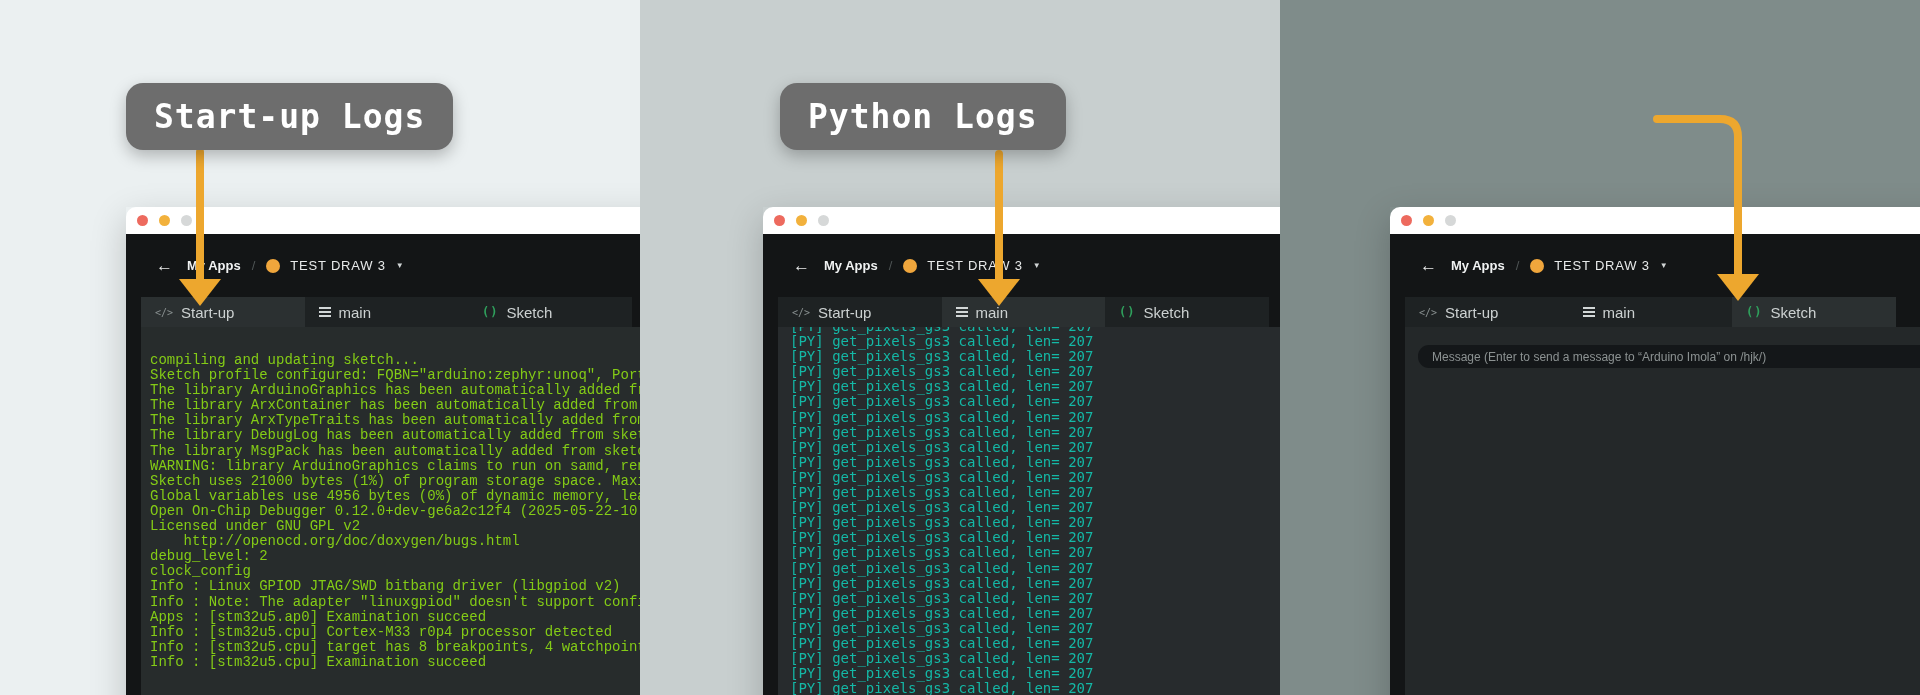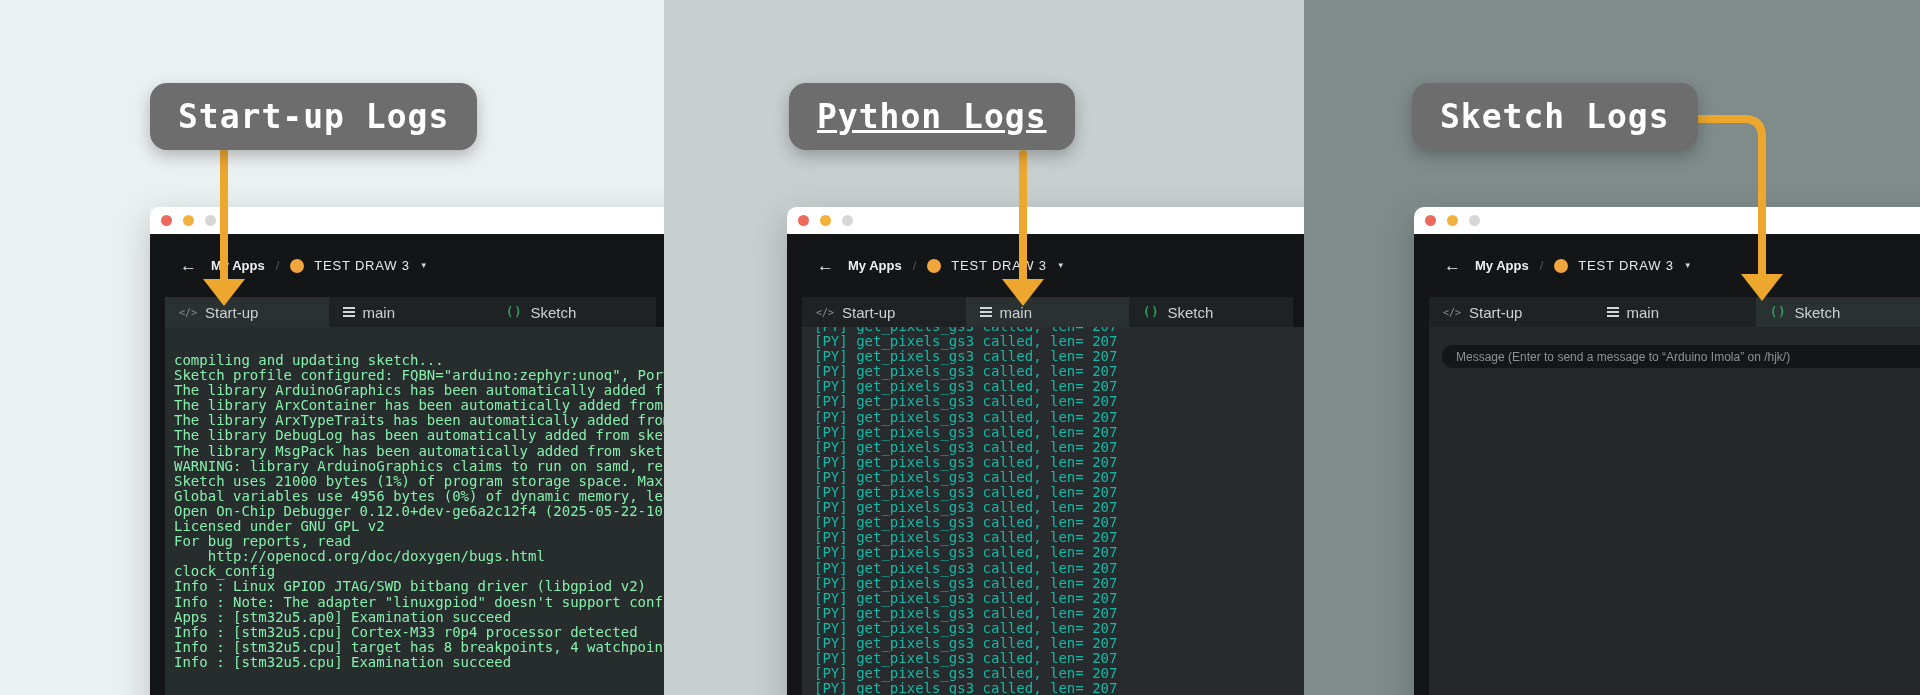--- a/index.html
+++ b/index.html
@@ -1,32 +1,32 @@
 <!DOCTYPE html>
 <html><head>
 <meta charset="utf-8">
 <style>
   * { margin:0; padding:0; box-sizing:border-box; }
   html,body { width:1920px; height:695px; overflow:hidden; background:#ebf0f0;
               font-family:"Liberation Sans", sans-serif; }
   .stage { position:relative; width:1920px; height:695px; }
 
-  .panel { position:absolute; top:0; width:640px; height:695px; overflow:hidden;margin-left:24px; }
+  .panel { position:absolute; top:0; width:640px; height:695px; overflow:hidden; }
   .panel-1 { left:0;    background:#ebf0f1; }
   .panel-2 { left:640px; background:#c8cfcf; }
   .panel-3 { left:1280px; background:#7f8c8a; }
 
   
   .badge { position:absolute; top:83px; height:67px; display:flex; align-items:center;
            background:#6d6d6d; border-radius:17px; padding:0 28px;
            box-shadow:0 6px 16px rgba(0,0,0,0.25); z-index:5;
            font-family:"DejaVu Sans Mono", monospace; font-weight:bold;
            font-size:33px; color:#ffffff; letter-spacing:1px; white-space:nowrap; }
   .panel-1 .badge { left:126px; }
-  .panel-2 .badge { left:125px;text-decoration:underline; }
+  .panel-2 .badge { left:140px; }
   .panel-3 .badge { left:108px; }
 
   .arrow-svg { position:absolute; left:0; top:0; width:640px; height:695px;
                pointer-events:none; z-index:4; }
 
   
   .window { position:absolute; top:207px; width:900px;
             box-shadow:0 12px 34px rgba(0,0,0,0.20); }
   .panel-1 .window { left:126px; }
   .panel-2 .window { left:123px; }
@@ -63,21 +63,21 @@
                 color:#2fa05c; letter-spacing:1px; }
 
   .content { flex:1 1 auto; margin-left:15px; overflow:hidden; }
   .content-startup { background:#272c2c; padding:26px 0 0 9px; }
   .content-python  { background:#272b2d; padding:0 0 0 12px; }
   .content-python .log-wrap { margin-top:-8px; }
   .content-sketch  { background:#242829; padding:18px 13px 0 13px; }
 
   .log-line { font-family:"DejaVu Sans Mono", monospace; font-size:14px;
               line-height:15.1px; white-space:pre; }
-  .log-teal  .log-line { color:#86efac; }
+  .log-teal  .log-line { color:#84cc16;font-family:Liberation Mono, monospace; }
   .log-white .log-line { color:#14b8a6; }
 
   .msg-input { display:block; width:100%; height:23px; background:#141719;
                border:none; outline:none; border-radius:11px; padding:0 14px;
                font-family:"Liberation Sans", sans-serif; font-size:12px; color:#dfe3e3; }
   .msg-input::placeholder { color:#8c9292; }
 </style>
 </head>
 <body>
 
@@ -125,22 +125,22 @@
               <div class="log-line">The library ArduinoGraphics has been automatically added from sketch profile</div>
               <div class="log-line">The library ArxContainer has been automatically added from sketch profile</div>
               <div class="log-line">The library ArxTypeTraits has been automatically added from sketch profile</div>
               <div class="log-line">The library DebugLog has been automatically added from sketch profile</div>
               <div class="log-line">The library MsgPack has been automatically added from sketch profile</div>
               <div class="log-line">WARNING: library ArduinoGraphics claims to run on samd, renesas architecture(s)</div>
               <div class="log-line">Sketch uses 21000 bytes (1%) of program storage space. Maximum is 1966080 bytes.</div>
               <div class="log-line">Global variables use 4956 bytes (0%) of dynamic memory, leaving 196608 bytes</div>
               <div class="log-line">Open On-Chip Debugger 0.12.0+dev-ge6a2c12f4 (2025-05-22-10:13)</div>
               <div class="log-line">Licensed under GNU GPL v2</div>
-              <div class="log-line">For bug reports, read</div>
               <div class="log-line">    http://openocd.org/doc/doxygen/bugs.html</div>
+              <div class="log-line">debug_level: 2</div>
               <div class="log-line">clock_config</div>
               <div class="log-line">Info : Linux GPIOD JTAG/SWD bitbang driver (libgpiod v2)</div>
               <div class="log-line">Info : Note: The adapter "linuxgpiod" doesn't support configurable speed</div>
               <div class="log-line">Apps : [stm32u5.ap0] Examination succeed</div>
               <div class="log-line">Info : [stm32u5.cpu] Cortex-M33 r0p4 processor detected</div>
               <div class="log-line">Info : [stm32u5.cpu] target has 8 breakpoints, 4 watchpoints</div>
               <div class="log-line">Info : [stm32u5.cpu] Examination succeed</div>
             </div>
         </div>
       </div>
@@ -209,21 +209,20 @@
               <div class="log-line">[PY] get_pixels_gs3 called, len= 207</div>
               <div class="log-line">[PY] get_pixels_gs3 called, len= 207</div>
               <div class="log-line">[PY] get_pixels_gs3 called, len= 207</div>
             </div>
         </div>
       </div>
     </div>
   </div>
 
   <div class="panel panel-3">
-    <div class="badge">Sketch Logs</div>
     <svg class="arrow-svg" viewBox="0 0 640 695">
       <path d="M377 119 H 440 Q 458 119 458 137 V 275" stroke="#eda72e" stroke-width="8" fill="none" stroke-linecap="round"></path>
       <polygon points="437,274 479,274 458,301" fill="#eda72e"></polygon>
     </svg>
     <div class="window">
       <div class="titlebar">
         <span class="light light-close"></span>
         <span class="light light-min"></span>
         <span class="light light-zoom"></span>
       </div>

